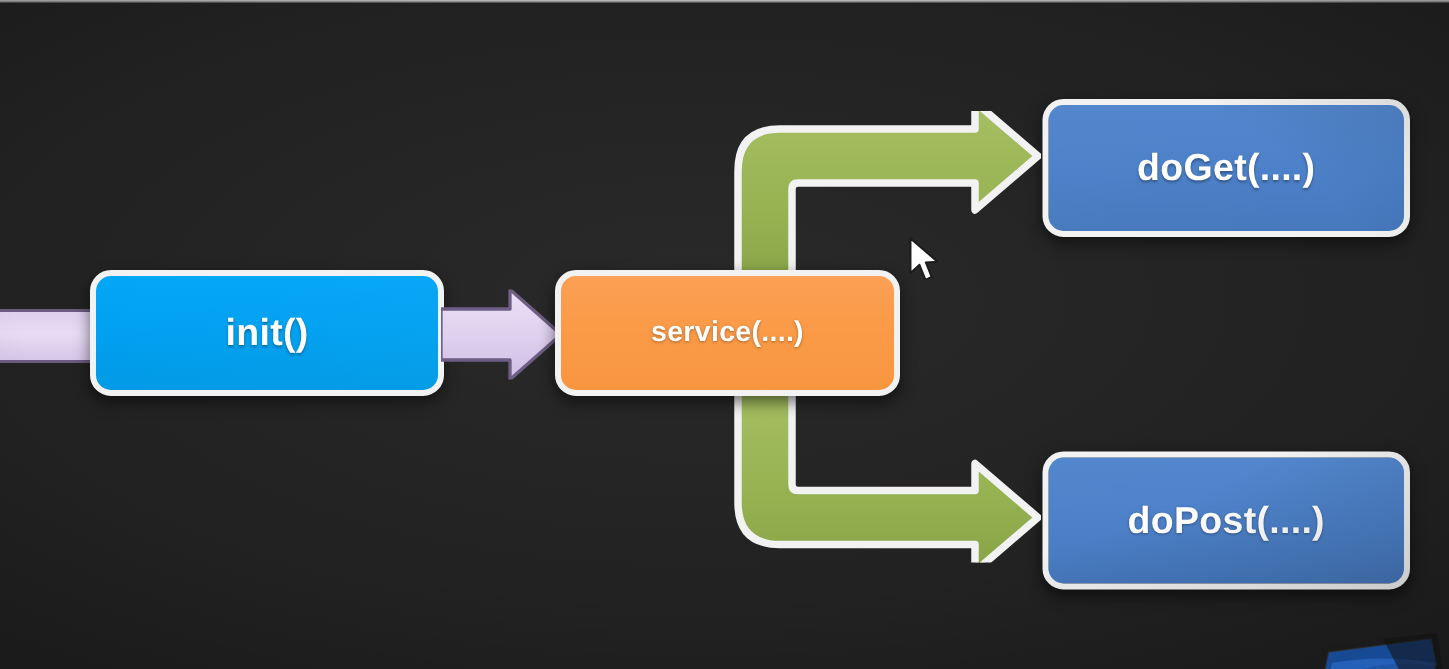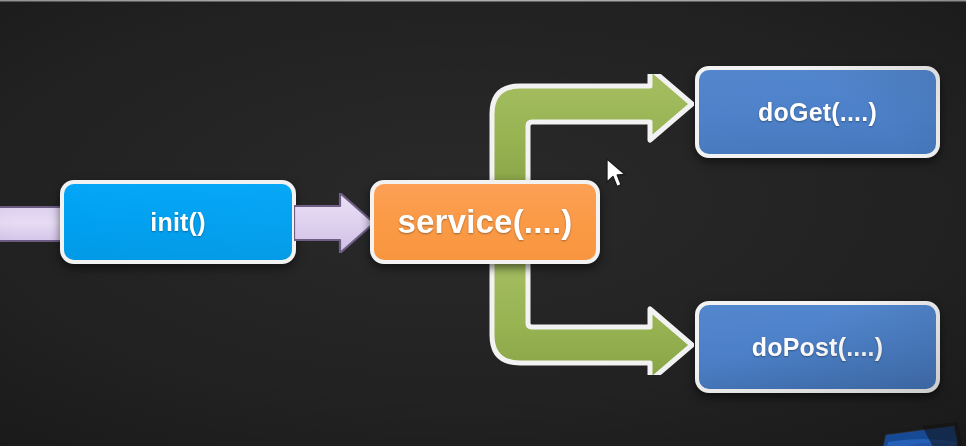--- a/index.html
+++ b/index.html
@@ -51,21 +51,21 @@
   .node-init {
     left: 60px; top: 180px;
     width: 236px; height: 84px;
     background: linear-gradient(to bottom, #03a6f7 0%, #00a0f0 50%, #019ae6 100%);
     font-size: 25px;
   }
   .node-service {
     left: 370px; top: 180px;
     width: 230px; height: 84px;
     background: linear-gradient(to bottom, #fca055 0%, #fb9a46 50%, #f89640 100%);
-    font-size: 33px;
+    font-size: 19px;
     z-index: 6;
   }
   .node-doget {
     left: 695px; top: 66px;
     width: 245px; height: 92px;
     background: linear-gradient(to bottom, #5286cd 0%, #4c80c8 55%, #4678bd 100%);
     font-size: 25px;
   }
   .node-dopost {
     left: 695px; top: 301px;

